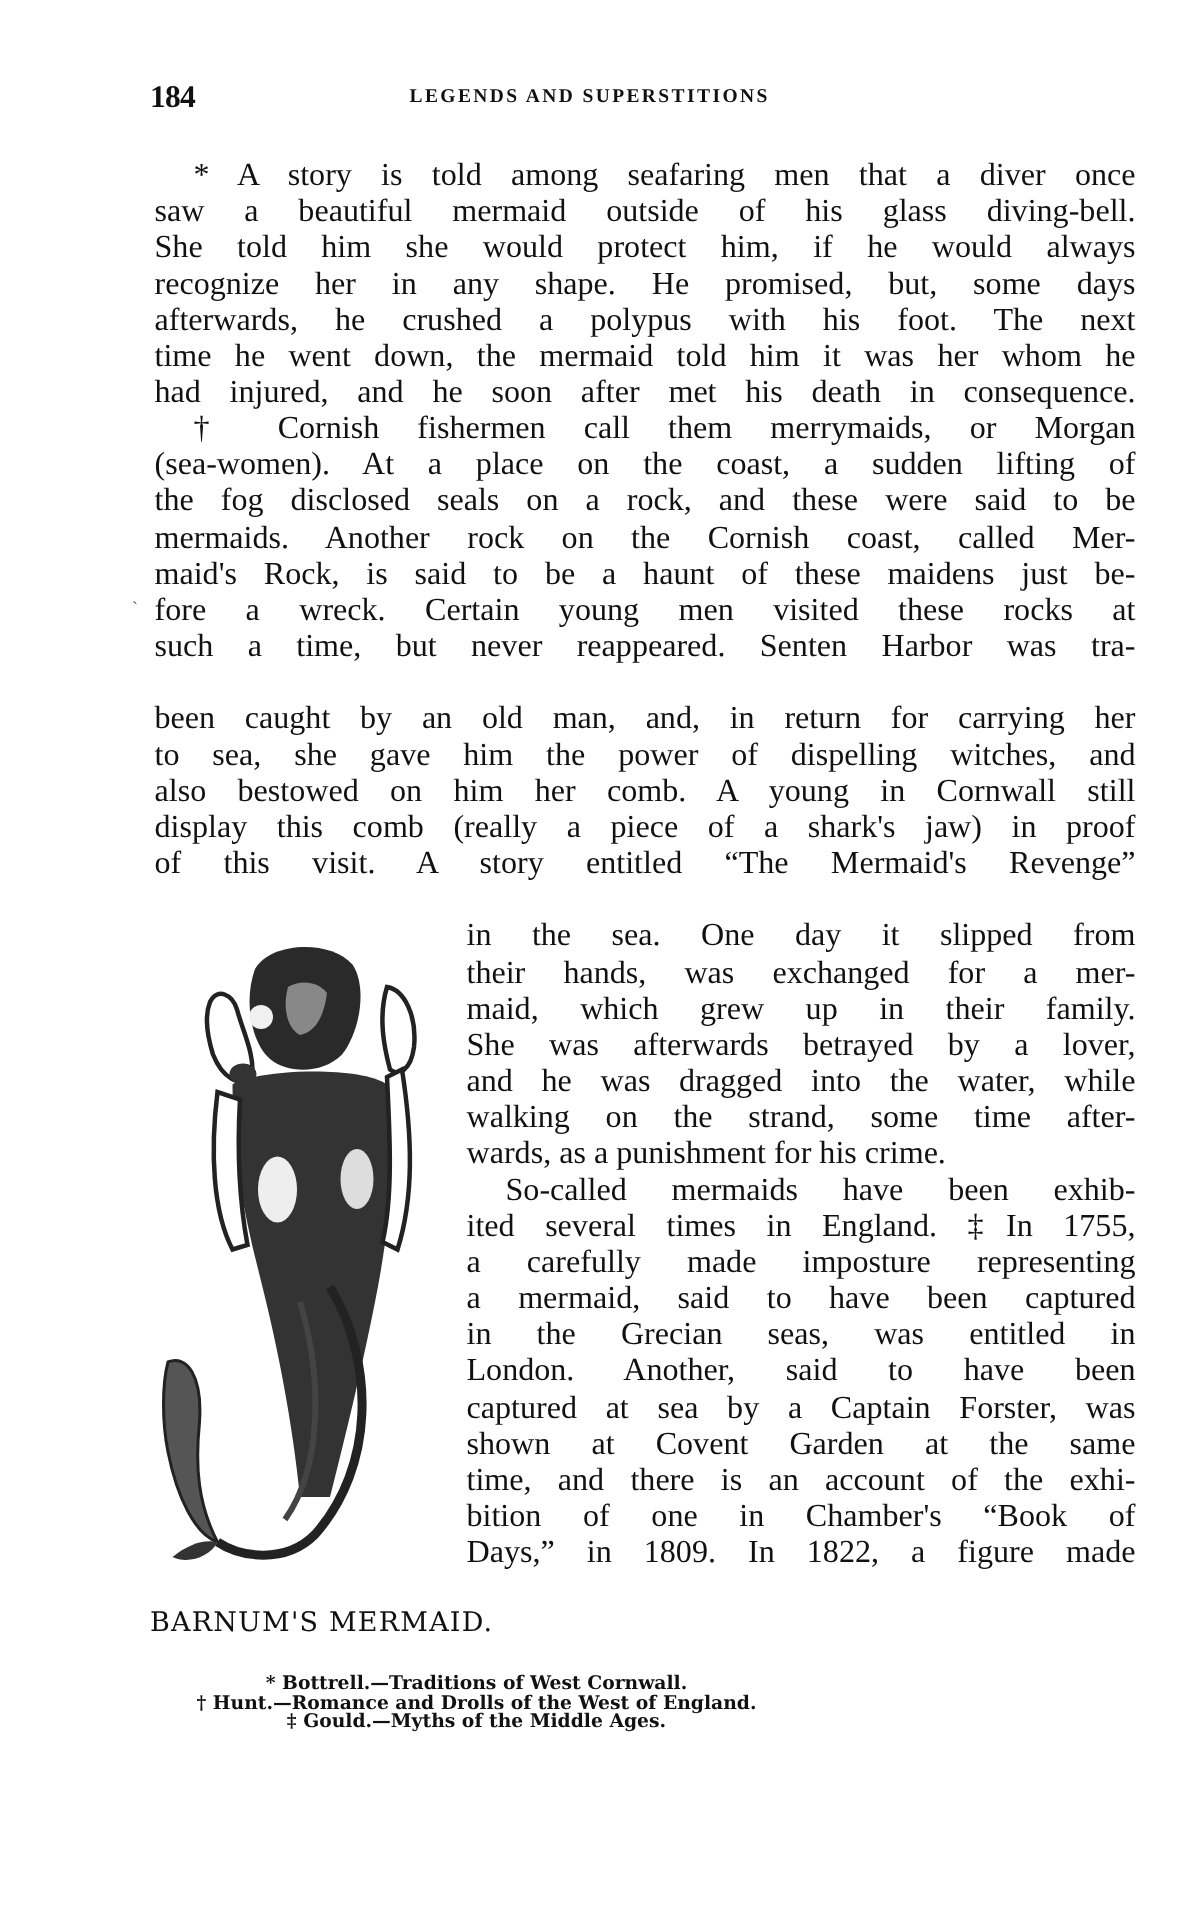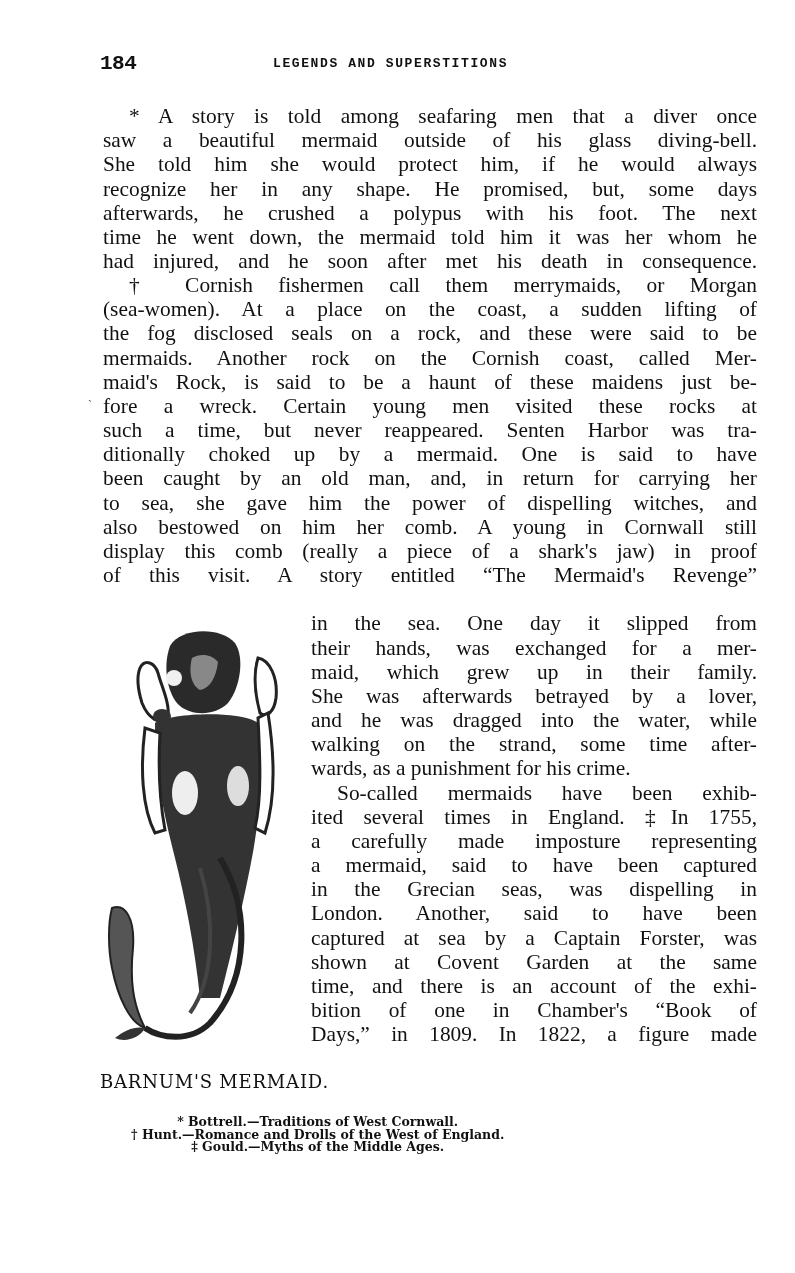--- a/index.html
+++ b/index.html
@@ -1,20 +1,20 @@
 <!DOCTYPE html>
 <html><head>
 <meta charset="utf-8">
 <style>
   html, body { margin: 0; padding: 0; background: #ffffff; }
   body { width: 795px; height: 1273px; position: relative; overflow: hidden; font-family: "Liberation Serif", "DejaVu Serif", serif; color: #111; }
   .page { position: absolute; left: 0; top: 0; width: 795px; height: 1273px; }
   .running-head { position: absolute; top: 52px; left: 100px; width: 660px; height: 30px; }
-  .page-number { position: absolute; left: 0; top: 0; font-family: Liberation Mono, monospace; font-weight: bold; font-size: 21px; letter-spacing: -0.5px; }
-  .head-title { position: absolute; left: 173px; top: 4px; font-family: Liberation Mono, monospace; font-weight: bold; font-size: 13px; letter-spacing: 1.6px; }
+  .page-number { position: absolute; left: 0; top: 0; font-family: Liberation Serif, serif; font-weight: bold; font-size: 21px; letter-spacing: -0.5px; }
+  .head-title { position: absolute; left: 173px; top: 4px; font-family: Liberation Serif, serif; font-weight: bold; font-size: 13px; letter-spacing: 1.6px; }
   .line { position: absolute; white-space: nowrap; font-size: 21.4px; line-height: 24px; text-align: justify; text-align-last: justify; }
   .full { left: 103px; width: 654px; font-family: Liberation Serif, serif; }
   .narrow { left: 311px; width: 446px; }
   .indent { padding-left: 26px; box-sizing: border-box; }
   .figure { position: absolute; left: 100px; top: 618px; width: 200px; height: 440px; }
   .caption { position: absolute; left: 100px; top: 1071px; font-size: 18px; font-weight: normal; letter-spacing: 0.8px; font-family: "DejaVu Serif", serif; }
   .footnotes { position: absolute; left: 131px; top: 1116px; font-family: "DejaVu Serif", serif; font-weight: bold; font-size: 12.5px; line-height: 12.5px; text-align: center; }
   .fn { white-space: nowrap; }
   .margin-mark { position: absolute; left: 88px; top: 398px; font-size: 12px; color: #555; }
 </style>
@@ -37,39 +37,38 @@
   <div class="line full" style="top:201px">afterwards, he crushed a polypus with his foot.  The next</div>
   <div class="line full" style="top:225px">time he went down, the mermaid told him it was her whom he</div>
   <div class="line full" style="top:249px">had injured, and he soon after met his death in consequence.</div>
   <div class="line full indent" style="top:273px">† Cornish fishermen call them merrymaids, or Morgan</div>
   <div class="line full" style="top:297px">(sea-women).  At a place on the coast, a sudden lifting of</div>
   <div class="line full" style="top:321px">the fog disclosed seals on a rock, and these were said to be</div>
   <div class="line full" style="top:346px">mermaids.  Another rock on the Cornish coast, called Mer-</div>
   <div class="line full" style="top:370px">maid's Rock, is said to be a haunt of these maidens just be-</div>
   <div class="line full" style="top:394px">fore a wreck.  Certain young men visited these rocks at</div>
   <div class="line full" style="top:418px">such a time, but never reappeared.  Senten Harbor was tra-</div>
-  <div class="line full" style="top:442px">ditionally choked up by a mermaid.  One is said to have</div>
   <div class="line full" style="top:466px">been caught by an old man, and, in return for carrying her</div>
   <div class="line full" style="top:491px">to sea, she gave him the power of dispelling witches, and</div>
   <div class="line full" style="top:515px">also bestowed on him her comb.  A young in Cornwall still</div>
   <div class="line full" style="top:539px">display this comb (really a piece of a shark's jaw) in proof</div>
   <div class="line full" style="top:563px">of this visit.  A story entitled “The Mermaid's Revenge”</div>
 
   <div class="line narrow" style="top:611px">in the sea.  One day it slipped from</div>
   <div class="line narrow" style="top:636px">their hands, was exchanged for a mer-</div>
   <div class="line narrow" style="top:660px">maid, which grew up in their family.</div>
   <div class="line narrow" style="top:684px">She was afterwards betrayed by a lover,</div>
   <div class="line narrow" style="top:708px">and he was dragged into the water, while</div>
   <div class="line narrow" style="top:732px">walking on the strand, some time after-</div>
   <div class="line narrow" style="top:756px; text-align-last:left;">wards, as a punishment for his crime.</div>
   <div class="line narrow indent" style="top:781px">So-called mermaids have been exhib-</div>
   <div class="line narrow" style="top:805px">ited several times in England.  ‡In 1755,</div>
   <div class="line narrow" style="top:829px">a carefully made imposture representing</div>
   <div class="line narrow" style="top:853px">a mermaid, said to have been captured</div>
-  <div class="line narrow" style="top:877px">in the Grecian seas, was dispelling in</div>
+  <div class="line narrow" style="top:877px">in the Grecian seas, was entitled in</div>
   <div class="line narrow" style="top:901px">London.  Another, said to have been</div>
   <div class="line narrow" style="top:926px">captured at sea by a Captain Forster, was</div>
   <div class="line narrow" style="top:950px">shown at Covent Garden at the same</div>
   <div class="line narrow" style="top:974px">time, and there is an account of the exhi-</div>
   <div class="line narrow" style="top:998px">bition of one in Chamber's “Book of</div>
   <div class="line narrow" style="top:1022px">Days,” in 1809.  In 1822, a figure made</div>
 
   <div class="figure">
     <svg width="200" height="440" viewBox="0 0 200 440">
 

